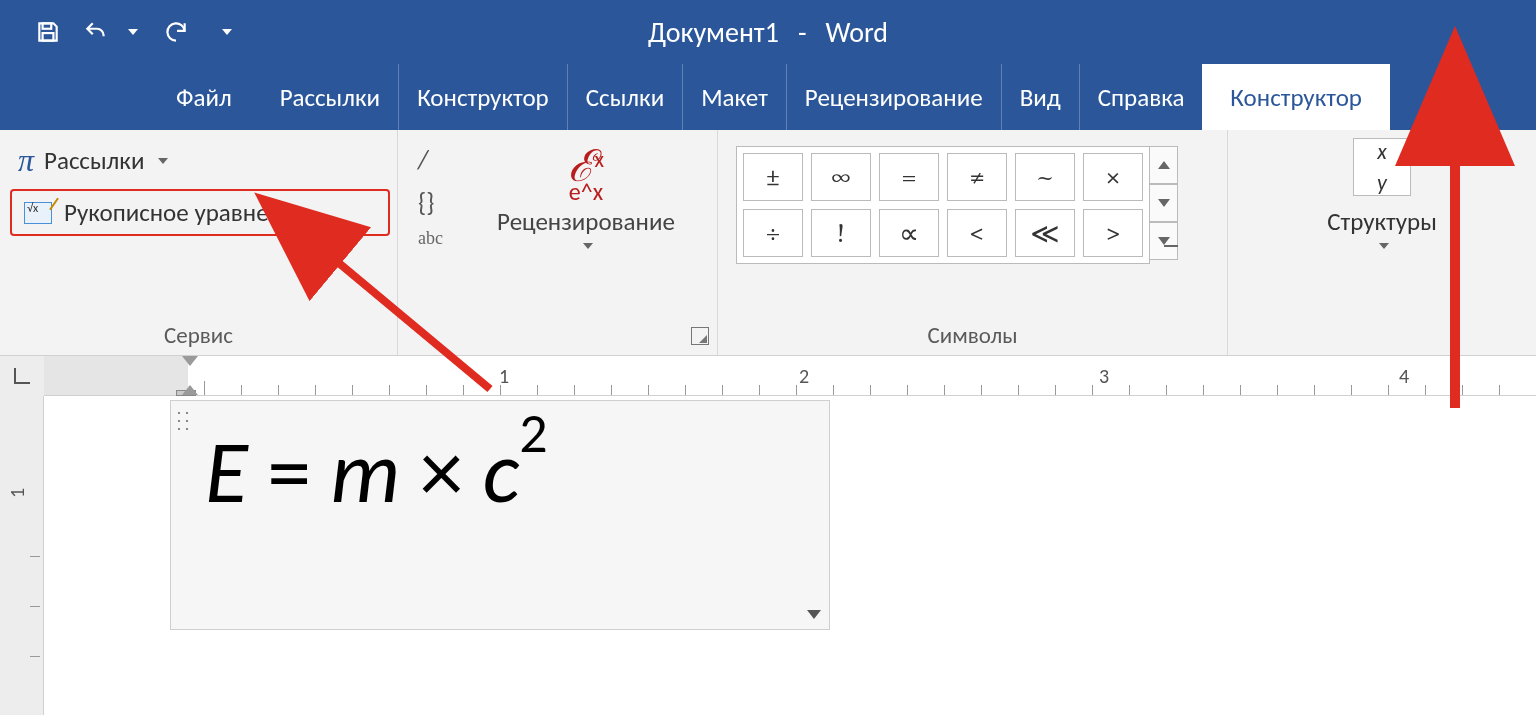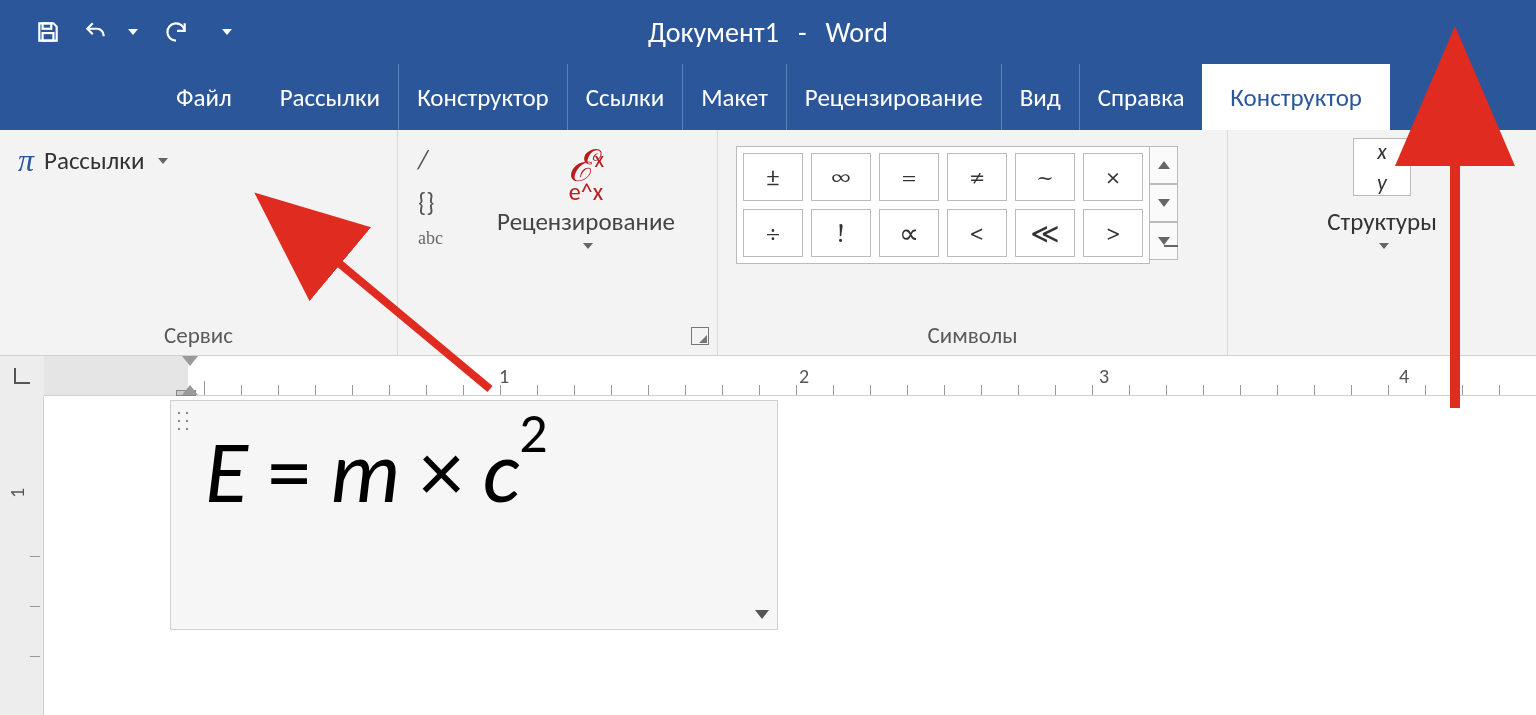--- a/index.html
+++ b/index.html
@@ -125,21 +125,21 @@
   .indent-base { position:absolute; left:132px; bottom:-1px; width:20px; height:6px; background:#c8c8c8; border:1px solid #888; }
 
   
   .doc-area { display:flex; position:relative; height:calc(715px - 64px - 66px - 226px - 40px); }
   .vruler { width:44px; background:#ededed; border-right:1px solid #d0d0d0; position:relative; }
   .vruler .vnum { position:absolute; left:12px; font-size:20px; color:#555; transform:rotate(-90deg) translateX(50%); transform-origin:center; }
   .vtick { position:absolute; left:30px; width:10px; height:1px; background:#999; }
   .page { flex:1; background:#fff; position:relative; padding-left:126px; padding-top:4px; }
   .eq-box {
     position:relative;
-    width:608px; min-height:230px;
+    width:660px; min-height:230px;
     background:#f6f6f6;
     border:1px solid #cfcfcf;
     padding:10px 18px 10px 34px;
   }
   .eq-handle { position:absolute; left:4px; top:8px; width:18px; height:24px;
     background-image: radial-gradient(#888 1.5px, transparent 1.5px);
     background-size:8px 8px;
   }
   .eq-text {
     font-family:"Cambria Math", Cambria, "Times New Roman", serif;
@@ -205,20 +205,24 @@
   <div class="tab active">Конструктор</div>
 </div>
 
 <div class="ribbon">
 
   <div class="group svc">
     <div class="eq-btn">
       <span class="pi">π</span>
       <span>Рассылки</span>
       <span class="dd-caret"></span>
+    </div>
+    <div class="ink-btn">
+      <span class="ink-icon"></span>
+      <span>Рукописное уравнение</span>
     </div>
     <div class="group-label">Сервис</div>
   </div>
 
   <div class="group conv">
     <div class="conv-top">
       <div class="conv-col1">
         <span style="font-style:italic;">/</span>
         <span>{}</span>
         <span class="abc">abc</span>

